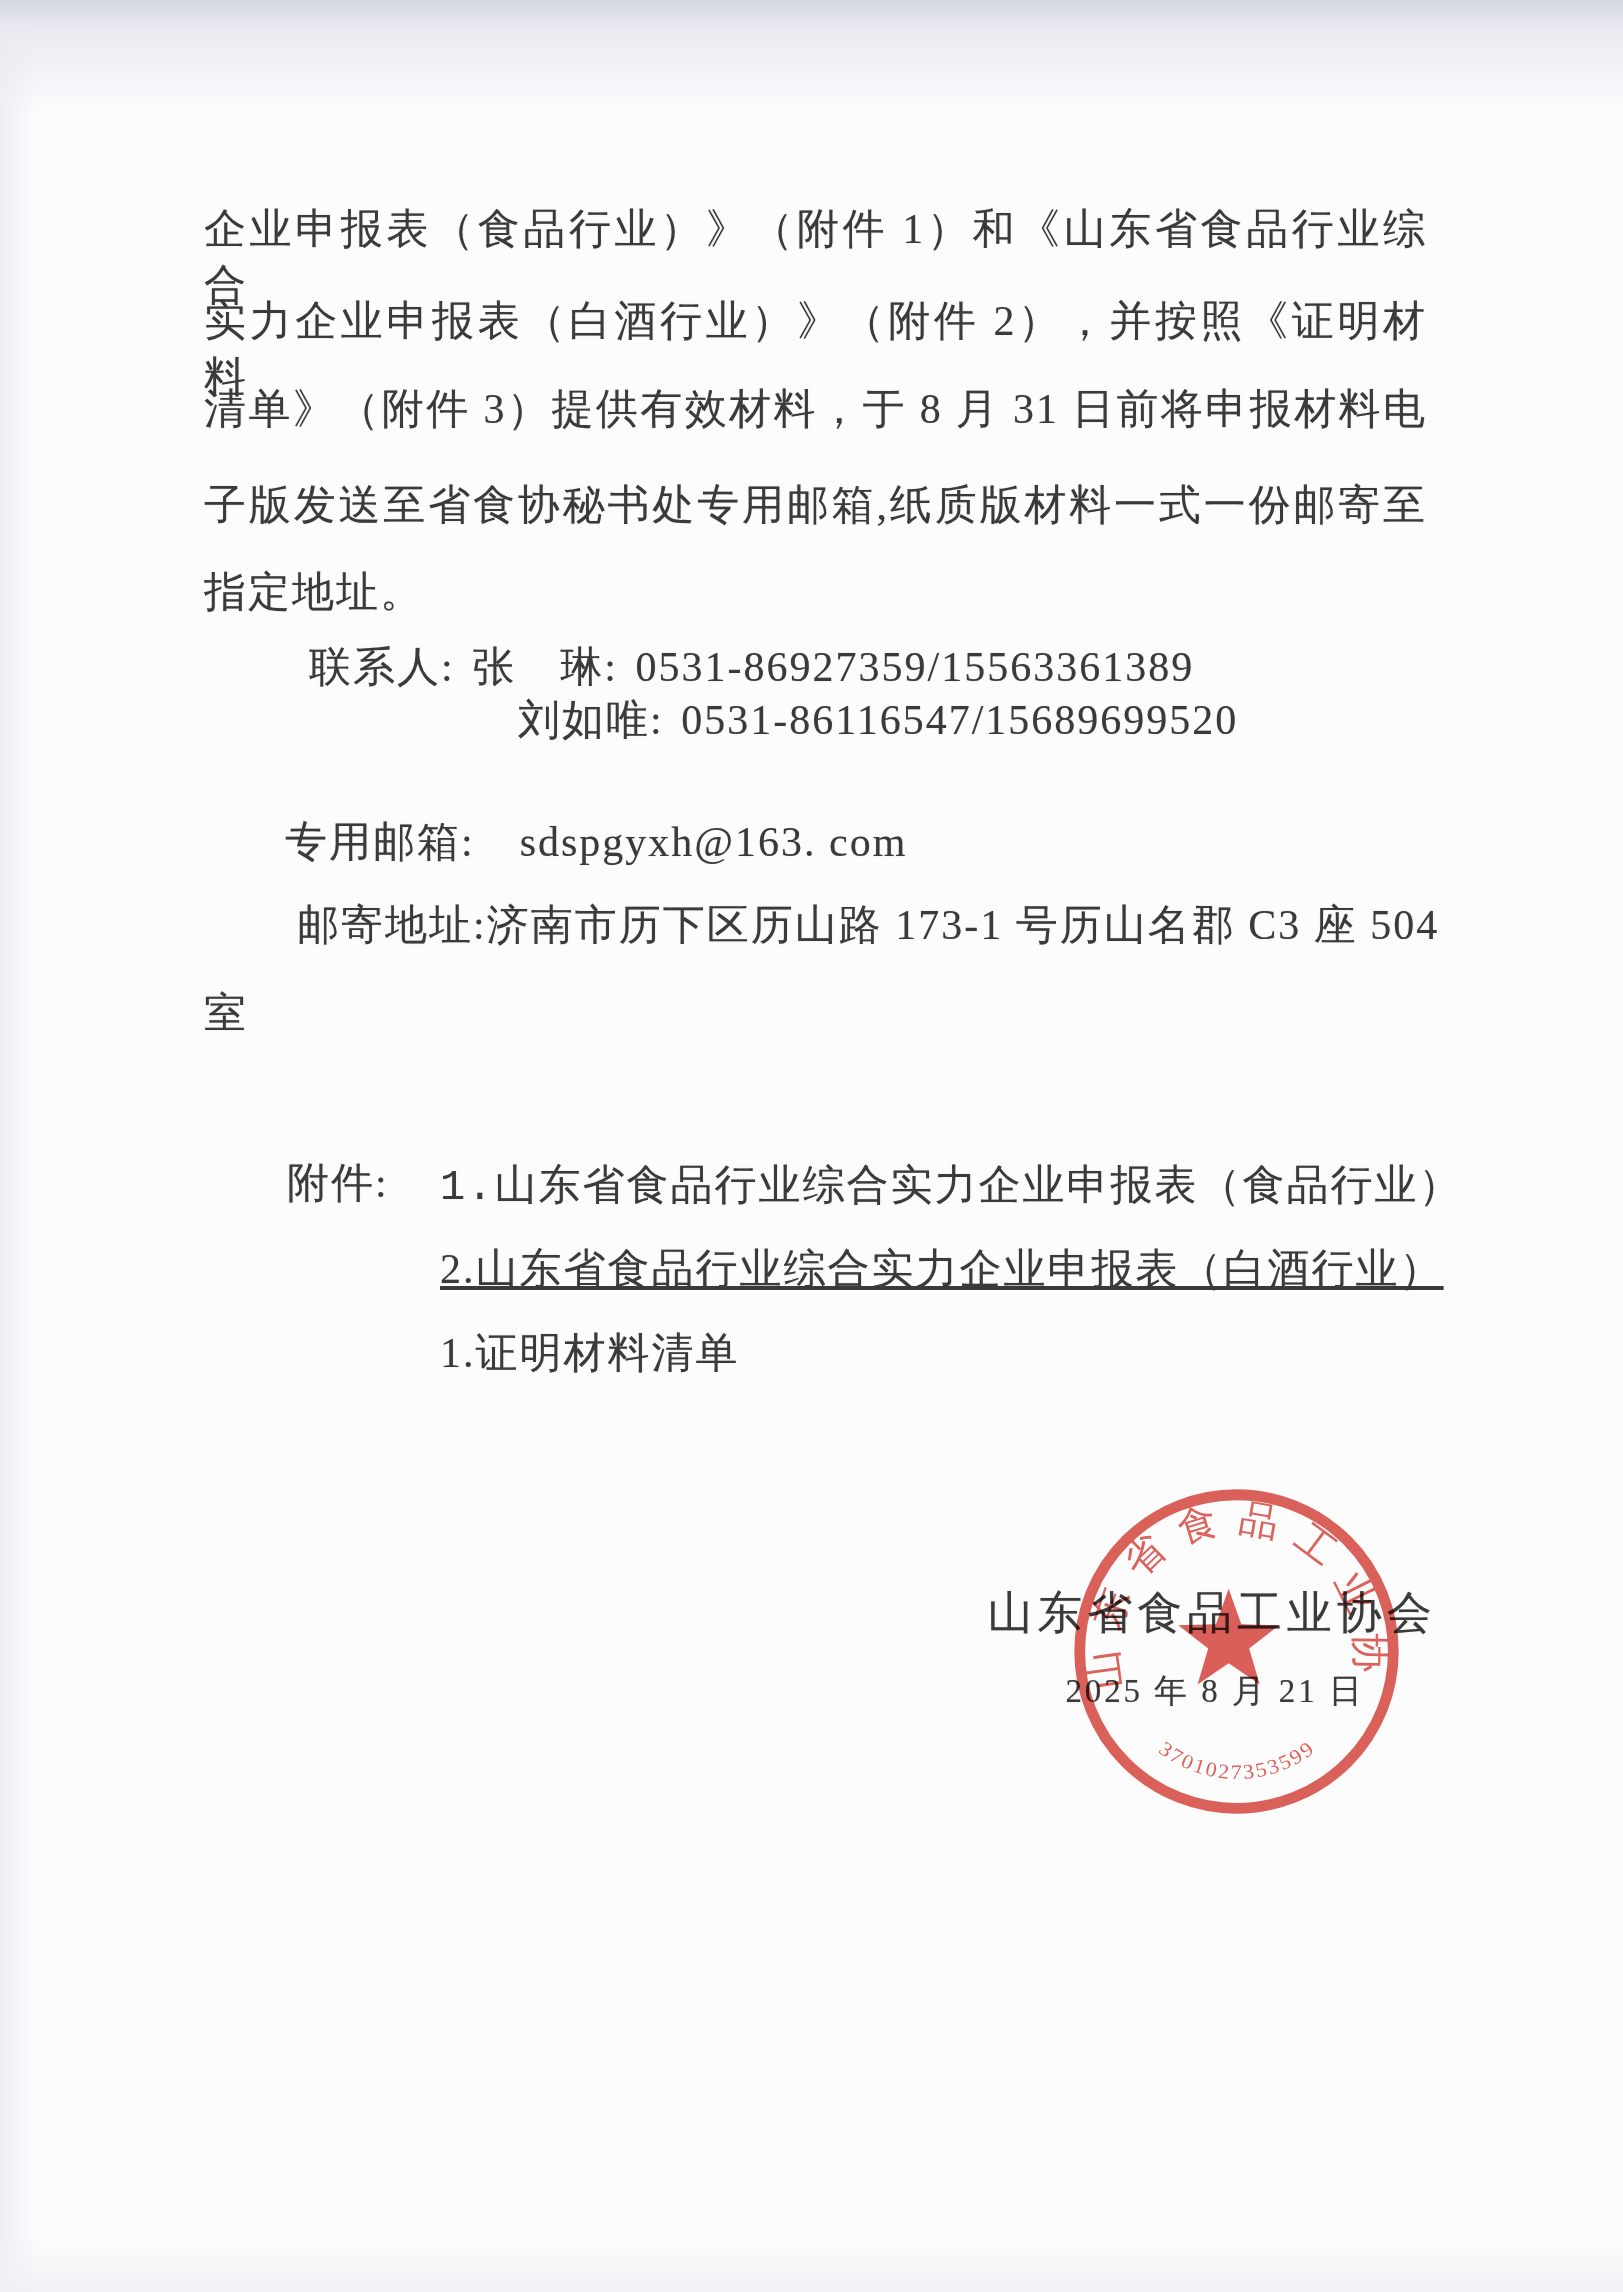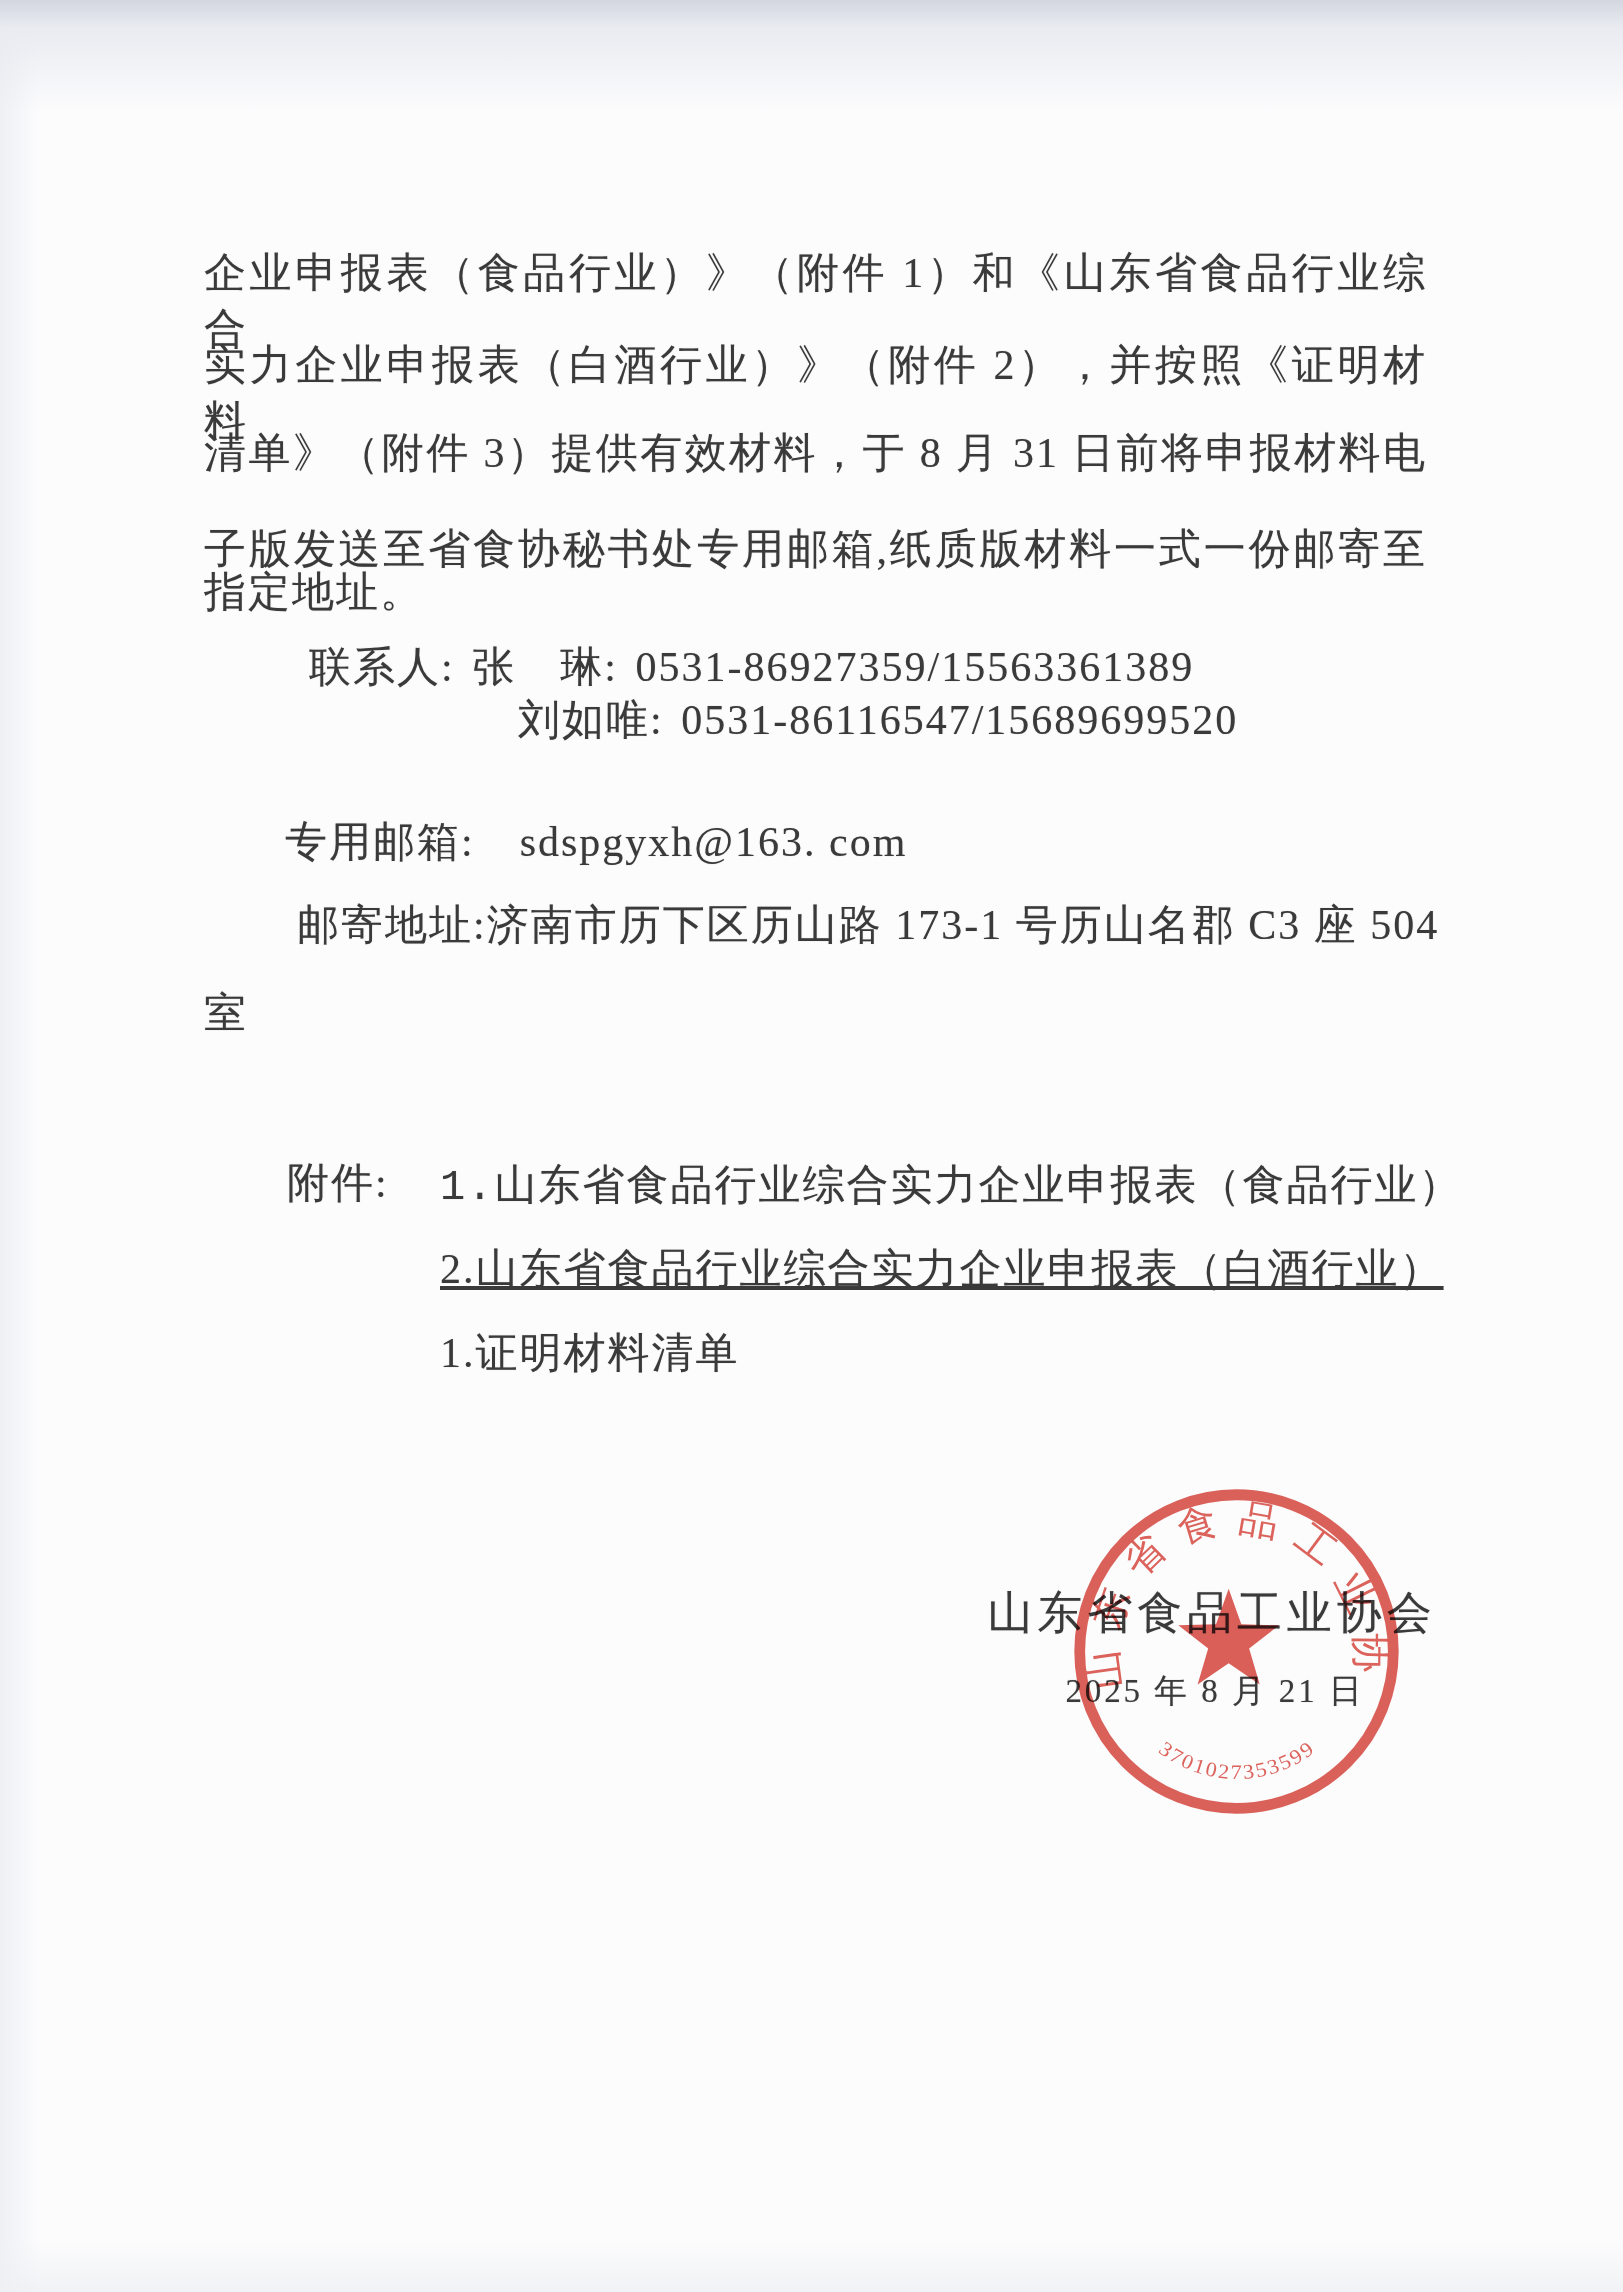--- a/index.html
+++ b/index.html
@@ -21,21 +21,21 @@
   .txt{
     position:absolute;
     color:#3a3a3a;
     font-size:42px;
     letter-spacing:2px;
     white-space:nowrap;
     text-shadow:0 0 1px rgba(40,40,40,.35);
   }
   
   .body-line{left:204px;width:1223px;}
-  .just{white-space:normal;text-align:justify;text-align-last:justify;margin-top:44px;}
+  .just{white-space:normal;text-align:justify;text-align-last:justify;}
   .l1{top:201px;} .l2{top:293px;} .l3{top:381px;} .l4{top:477px;} .l5{top:564px;}
   .l6{top:639px;left:297px;width:auto;margin-left:12px;}
   .l7{top:692px;left:518px;width:auto;}
   .l8{top:814px;left:285px;width:auto;}
   .l9{top:897px;left:297px;width:auto;}
   .l10{top:985px;left:204px;width:auto;}
   .gapwide{display:inline-block;width:45px;}
   .gapsm{display:inline-block;width:17.6px;}
   
   .att-label{top:1155px;left:287px;}

